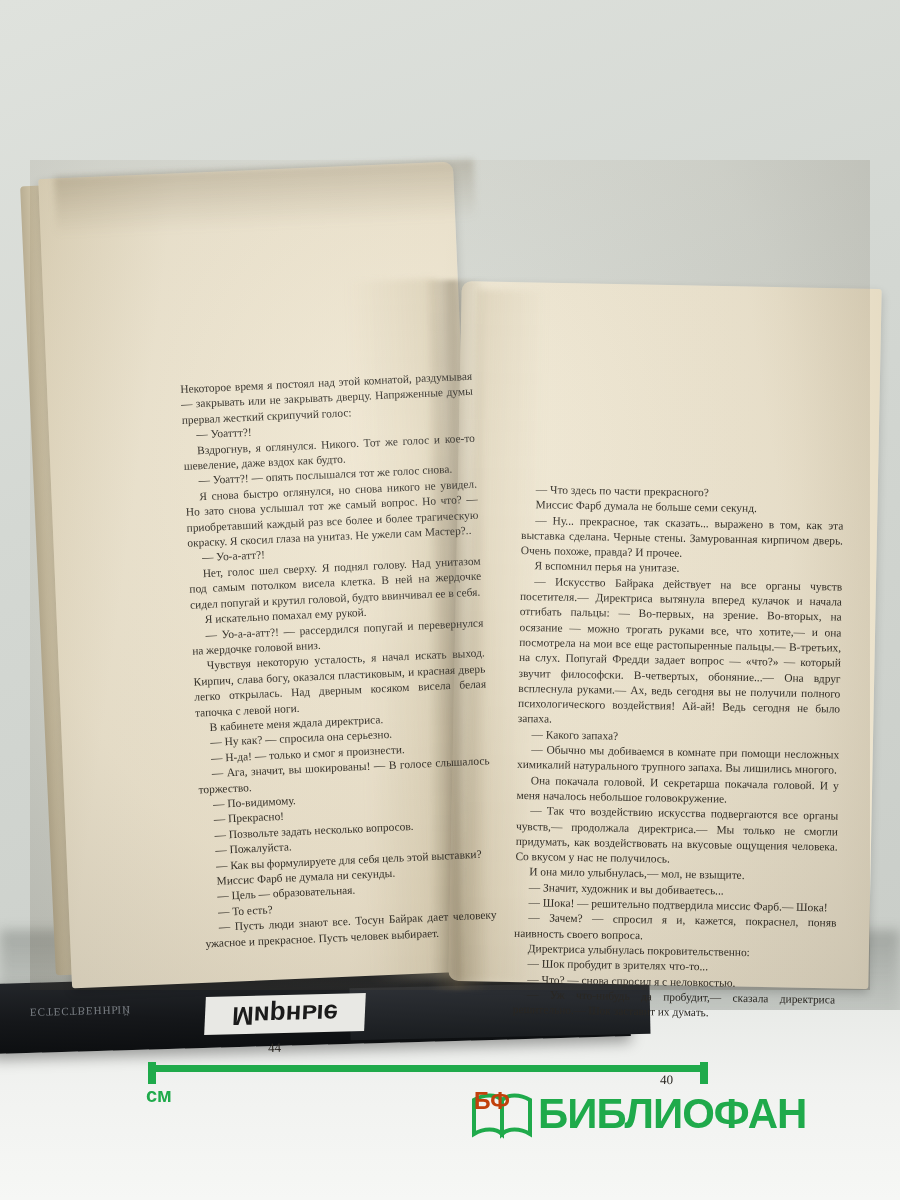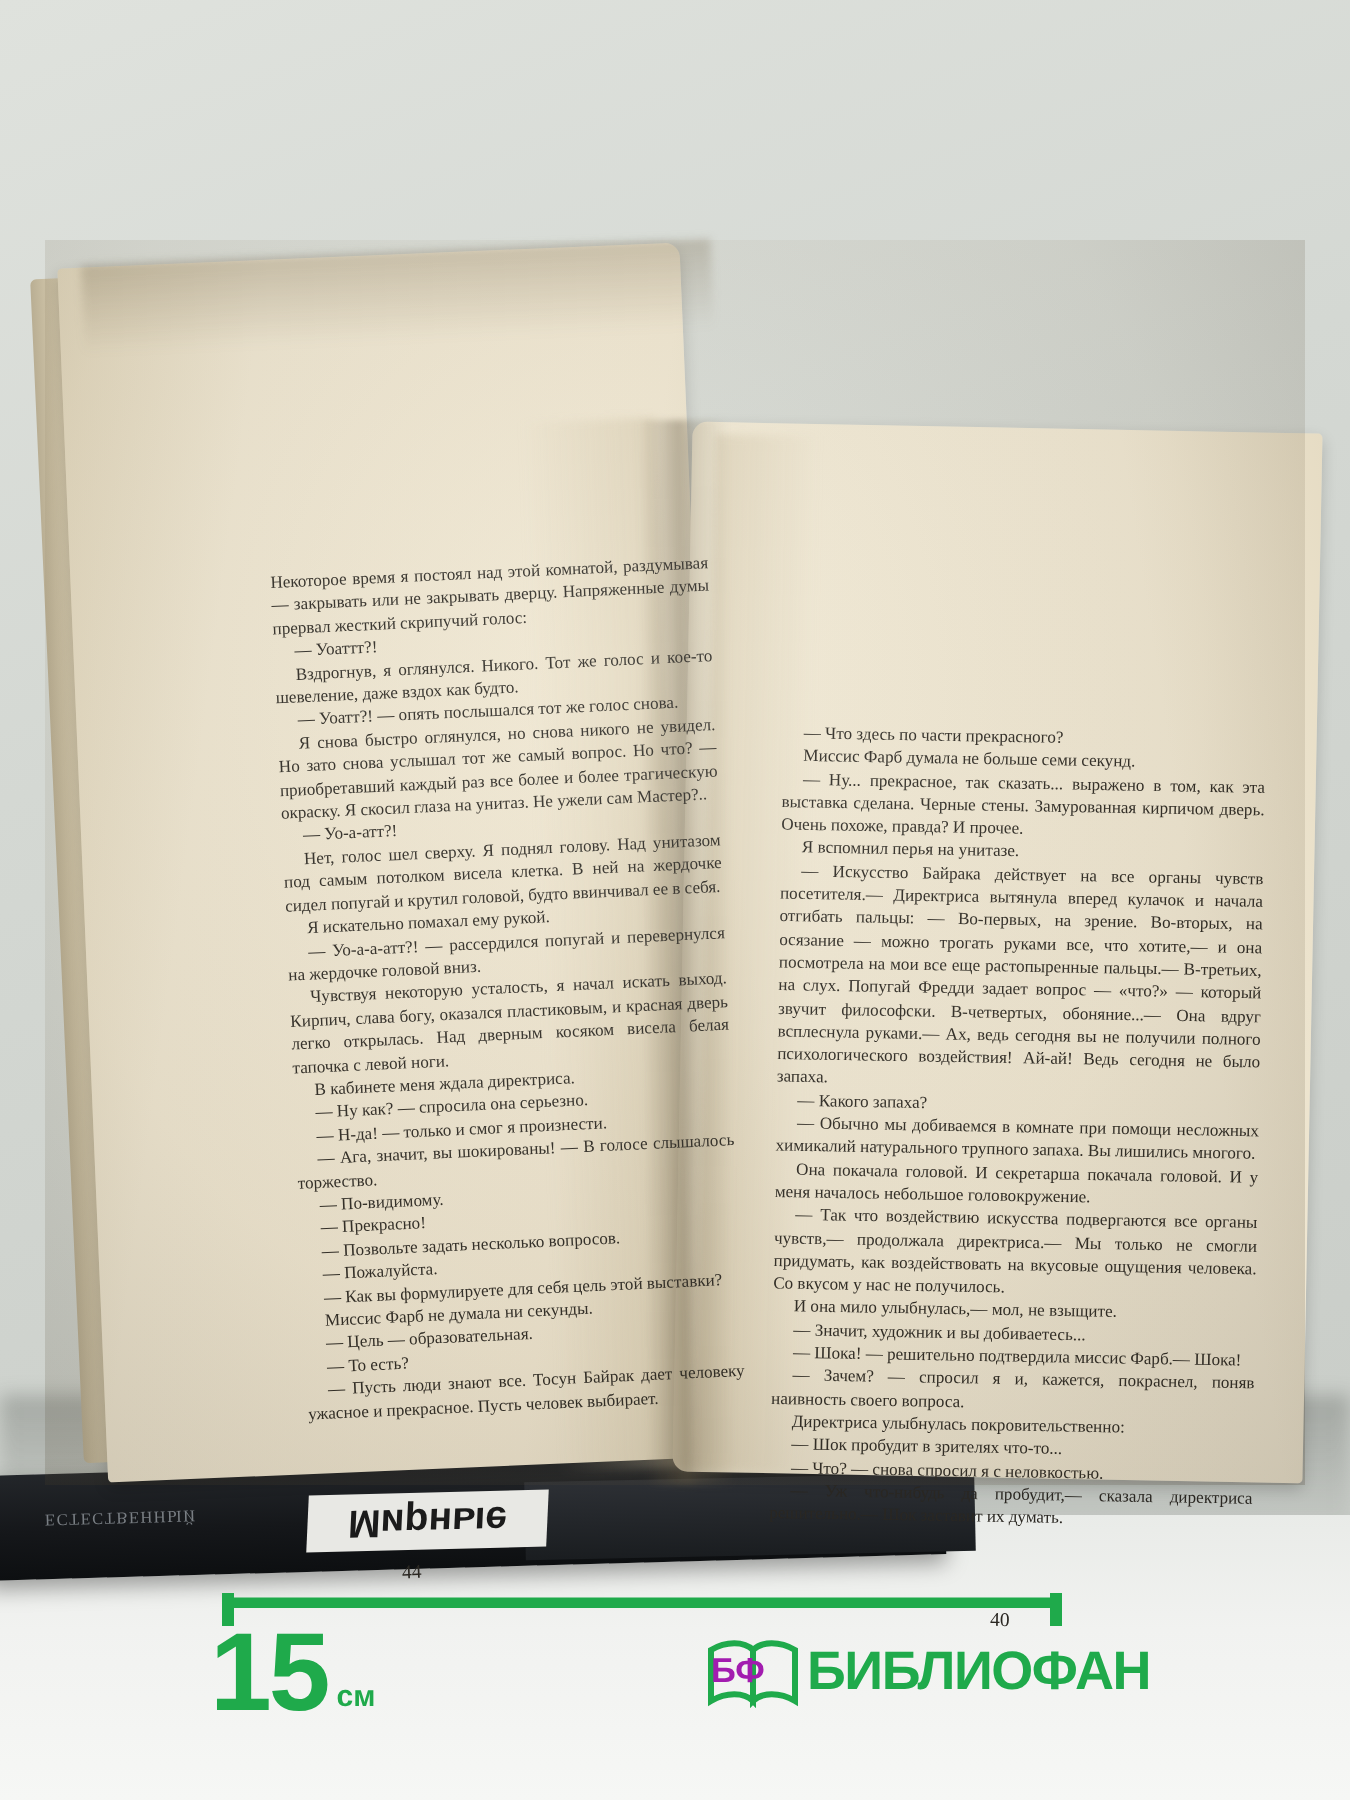--- a/index.html
+++ b/index.html
@@ -237,32 +237,31 @@
     align-items: center;
     color: #1faa4b;
     font-family: "Liberation Sans", sans-serif;
     font-weight: bold;
   }
   .brand-mark {
     position: relative;
     width: 64px; height: 52px;
     margin-right: 4px;
   }
-  .brand-text { font-size: 36px; letter-spacing: -1px; text-align: right; }
+  .brand-text { font-size: 42px; letter-spacing: -1px; text-align: right; }
 
   .bf-letters {
     position: absolute;
     left: 4px; top: 2px;
     font-size: 23px;
     line-height: 23px;
-    color: #a21caf;
+    color: #c2410c;
     font-family: "Liberation Sans", sans-serif;
     font-weight: bold;
     letter-spacing: 0px;
-    margin-top: 12px;
   }
 </style>
 </head>
 <body>
 
 <div id="scene">
 
   <div class="bg-top"></div>
   <div class="bg-shadow"></div>
   <div class="bg-bottom"></div>
@@ -340,21 +339,20 @@
     <div class="page-tint"></div>
   </div>
 
   <div class="ruler">
     <div class="ruler-bar"></div>
     <div class="ruler-cap-l"></div>
     <div class="ruler-cap-r"></div>
   </div>
 
   <div class="measure">
-    <div class="num">15</div>
     <div class="unit">см</div>
   </div>
 
   <div class="brand">
     <div class="brand-mark">
       <svg width="64" height="52" viewBox="0 0 64 52" xmlns="http://www.w3.org/2000/svg">
         <path d="M4 12 C14 6, 26 6, 32 12 L32 46 C26 40, 14 40, 4 46 Z" fill="none" stroke="#1faa4b" stroke-width="4"></path>
         <path d="M60 12 C50 6, 38 6, 32 12 L32 46 C38 40, 50 40, 60 46 Z" fill="none" stroke="#1faa4b" stroke-width="4"></path>
       </svg>
       <div class="bf-letters">БФ</div>

